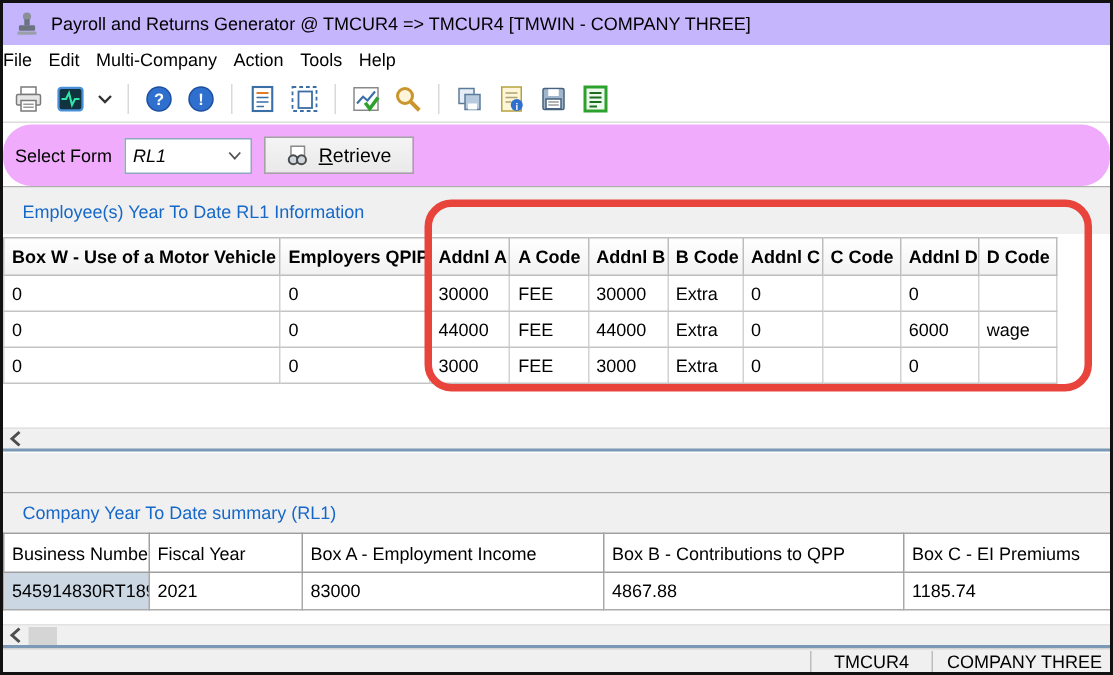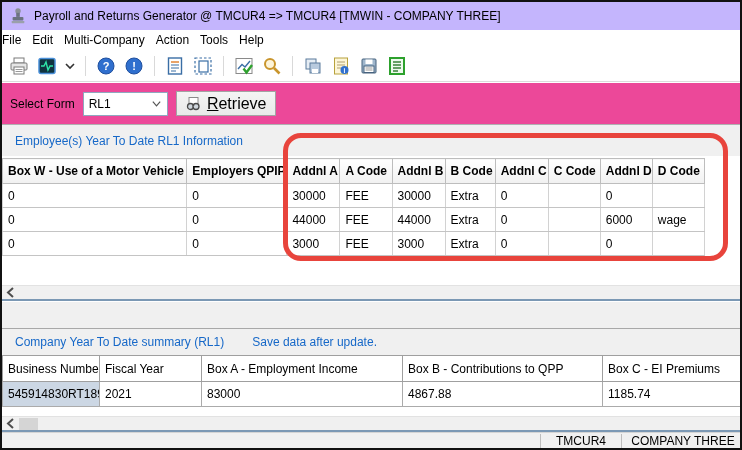--- a/index.html
+++ b/index.html
@@ -16,25 +16,25 @@
   
   .menubar{position:absolute;left:0;top:28px;right:0;height:20px;display:flex;align-items:center;gap:11px;background:#fff;}
   .menu-item{white-space:nowrap;cursor:default;}
   
   .toolbar{position:absolute;left:0;top:48px;right:0;height:32px;display:flex;align-items:center;padding-left:6px;gap:6px;background:#fff;border-bottom:1px solid #dcdcdc;}
   .tbtn{width:22px;height:22px;display:flex;align-items:center;justify-content:center;flex:0 0 auto;}
   .tbtn svg{width:20px;height:20px;}
   .tbtn.narrow{width:12px;}
   .tsep{width:1px;height:20px;background:#d9d9d9;margin:0 3px;flex:0 0 auto;}
   
-  .formrow{position:absolute;left:0;top:81px;right:0;height:41px;display:flex;align-items:center;padding-left:8px;background:#ec4899;}
+  .formrow{position:absolute;left:0;top:81px;right:0;height:41px;display:flex;align-items:center;padding-left:8px;background:#f0abfc;border-radius:19px;}
   .formlabel{margin-right:8px;}
   .dropdown{width:85px;height:24px;border:1px solid #8fa8bf;background:#fff;display:flex;align-items:center;padding:0 5px;}
-  .dropdown .dval{flex:1;}
-  .retrieve{margin-left:8px;width:100px;height:25px;border:1px solid #a3a3a3;background:linear-gradient(#f4f4f4,#e9e9e9);display:flex;align-items:center;justify-content:center;gap:6px;font-family:inherit;font-size:16px;}
+  .dropdown .dval{flex:1;font-style:italic;}
+  .retrieve{margin-left:8px;width:100px;height:25px;border:1px solid #a3a3a3;background:linear-gradient(#f4f4f4,#e9e9e9);display:flex;align-items:center;justify-content:center;gap:6px;font-family:inherit;font-size:13px;}
   .accel{text-decoration:underline;}
   
   .panel-top{position:absolute;left:0;top:122px;width:742px;height:178px;background:#fff;border-top:1px solid #b0b0b0;}
   .label-strip{height:31px;background:#f0f0f0;display:flex;align-items:center;padding-left:13px;}
   .bluelabel{color:var(--label-blue,#1668c8);}
   .hscroll{position:absolute;left:0;width:742px;height:16px;background:#f0f0f0;border-top:1px solid #e2e2e2;border-bottom:2px solid var(--line-blue,#7b98b4);display:flex;align-items:center;padding-left:4px;}
   .hscroll svg{width:9px;height:11px;flex:0 0 auto;}
   .hthumb{width:19px;height:12px;background:#d5d5d5;margin-left:4px;}
   .hs-top{top:160px;}
   .midgap{position:absolute;left:0;top:300px;width:742px;height:26px;background:#f0f0f0;}
@@ -285,21 +285,20 @@
     </div>
   </div>
 
   <div class="red-annot"></div>
 
   <div class="midgap"></div>
 
   <div class="panel-bottom">
     <div class="label-strip2">
       <span class="bluelabel">Company Year To Date summary (RL1)</span>
-      <span class="bluelabel">Save data after update.</span>
     </div>
     <table class="tbl-co">
       <thead>
           <tr>
             <th>Business Number</th>
             <th>Fiscal Year</th>
             <th>Box A - Employment Income</th>
             <th>Box B - Contributions to QPP</th>
             <th>Box C - EI Premiums</th>
           </tr>

